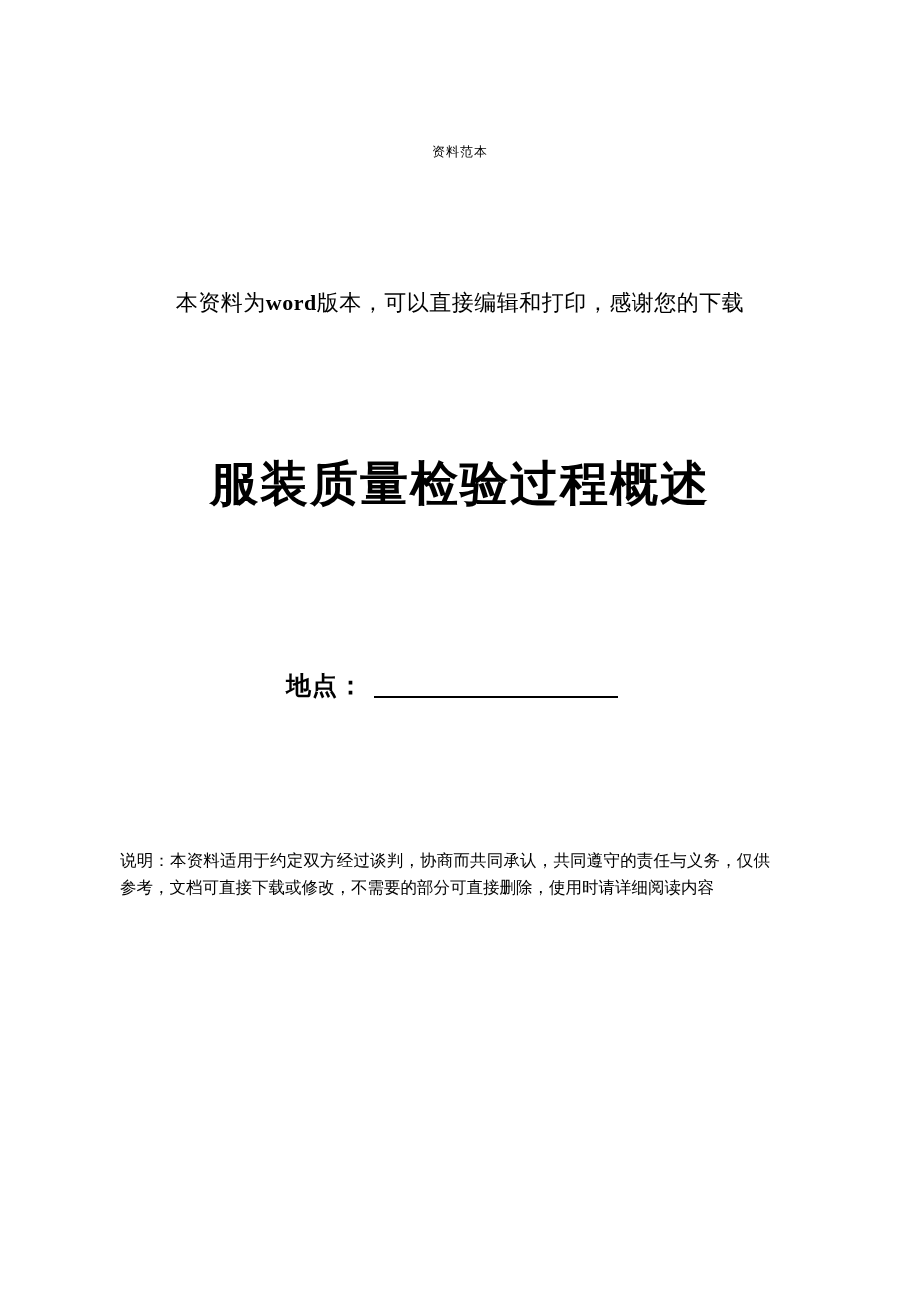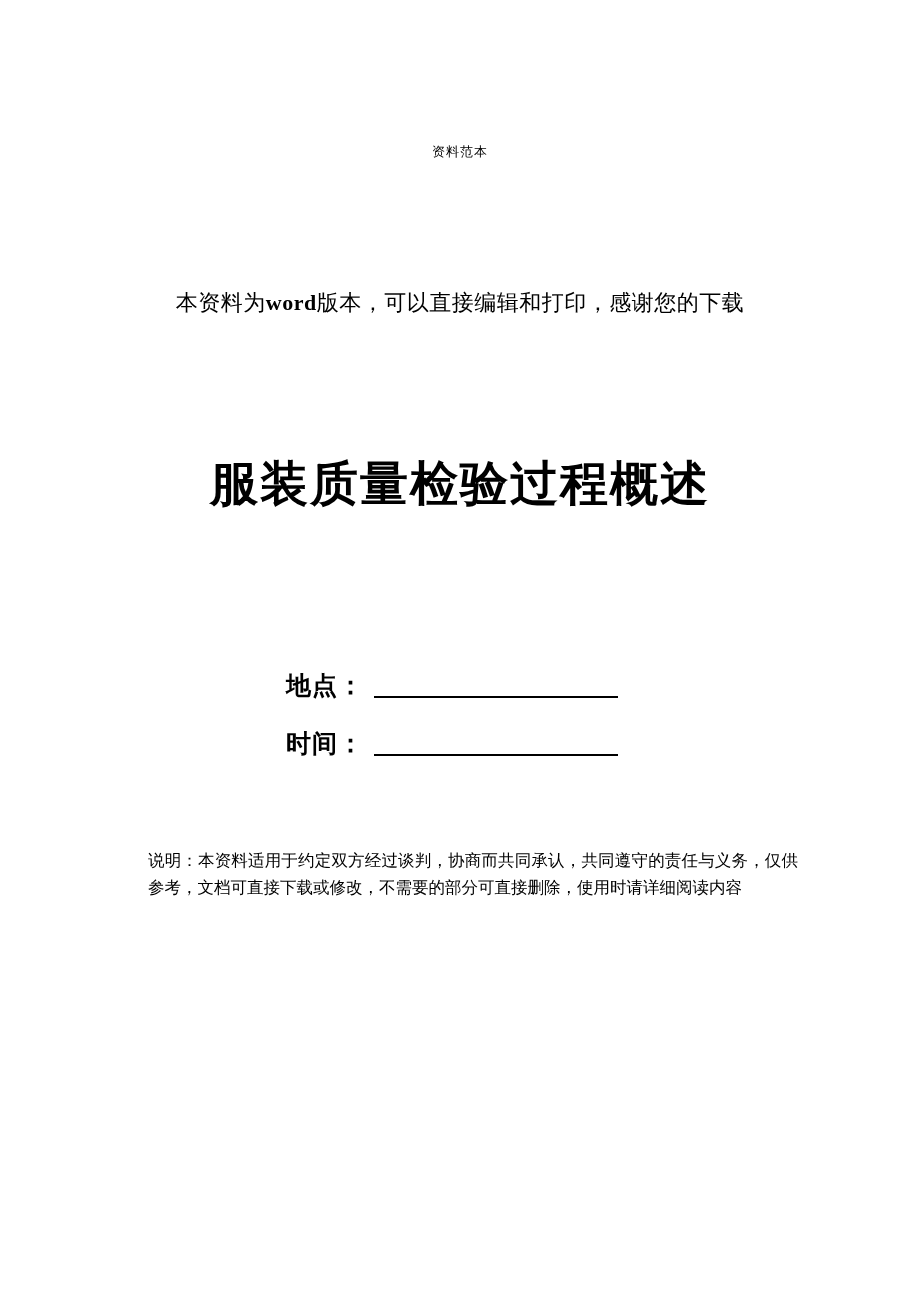--- a/index.html
+++ b/index.html
@@ -99,21 +99,21 @@
     display: inline-block;
     width: 244px;
     margin-left: 10px;
     border-bottom: 2px solid #000;
     height: 26px;
   }
 
   
   .note {
     position: absolute;
-    left: 148px;
+    left: 120px;
     top: 848px;
     width: 650px;
     font-size: 16.5px;
     line-height: 1.62;
     font-family: "DejaVu Serif", "Liberation Serif", serif;
     text-align: justify;
     color: #000;
   }
 </style>
 </head>
@@ -128,22 +128,18 @@
       <span>本资料为</span><span class="latin">word</span><span>版本，可以直接编辑和打印，感谢您的下载</span>
     </div>
 
     <div class="doc-title">服装质量检验过程概述</div>
 
     <div class="fields">
       <div class="field-row">
         <span class="field-label">地点：</span>
         <span class="field-blank"></span>
       </div>
-      <div class="field-row">
-        <span class="field-label">时间：</span>
-        <span class="field-blank"></span>
-      </div>
     </div>
 
     <div class="note">说明：本资料适用于约定双方经过谈判，协商而共同承认，共同遵守的责任与义务，仅供参考，文档可直接下载或修改，不需要的部分可直接删除，使用时请详细阅读内容</div>
 
   </div>
 </div>
 
 </body></html>

